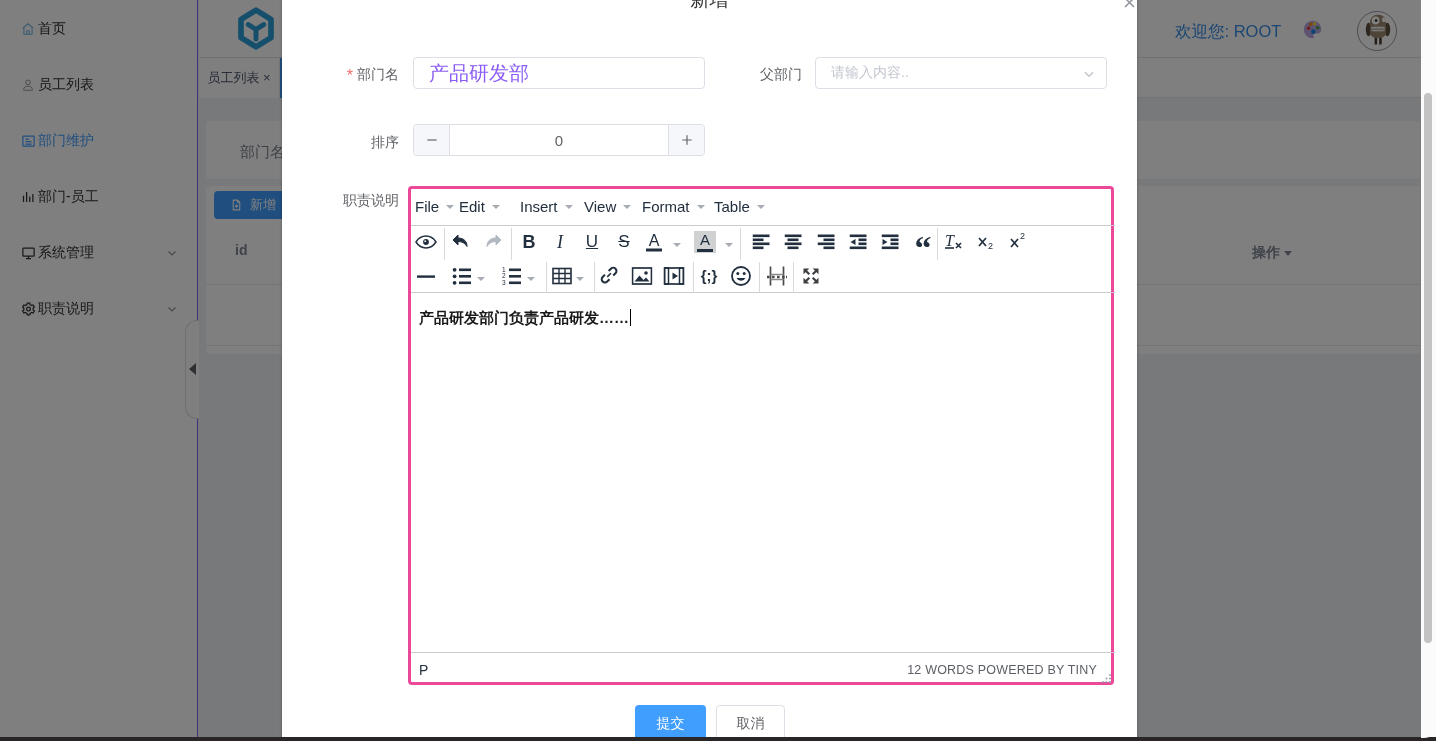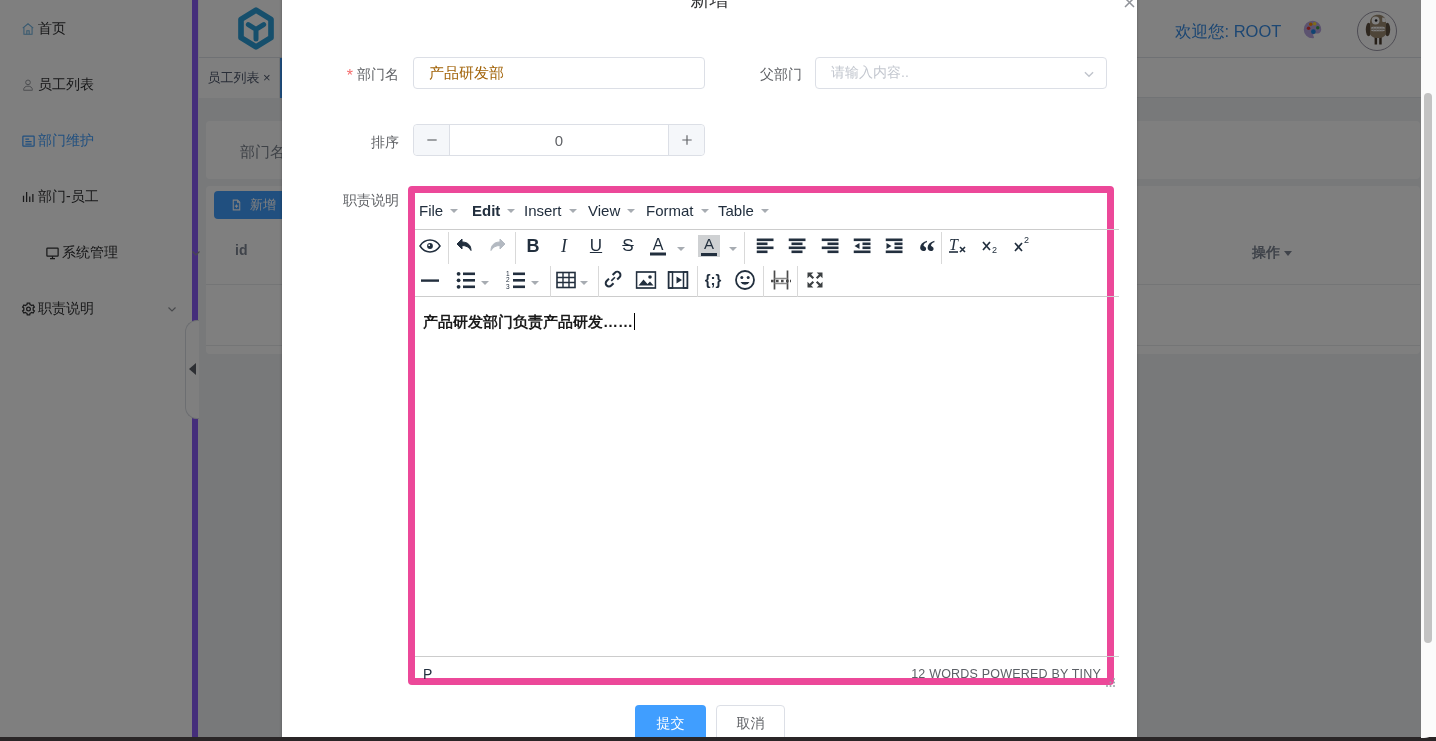--- a/index.html
+++ b/index.html
@@ -4,21 +4,21 @@
 <style>
   * { margin:0; padding:0; box-sizing:border-box; }
   html,body { width:1436px; height:741px; overflow:hidden; background:#fff;
     font-family:"Liberation Sans", sans-serif; }
   #stage { position:relative; width:1436px; height:741px; overflow:hidden; }
 
   
   #app { position:absolute; left:0; top:0; width:1436px; height:738px; background:#f0f2f5; }
 
   
-  #sidebar { position:absolute; left:0; top:0; width:198px; height:738px; background:#fff; border-right:6px solid #8b5cf6; }
+  #sidebar { position:absolute; left:0; top:0; width:198px; height:738px; background:#fff; border-right:1px solid #8b5cf6; }
   .mi { position:absolute; left:0; width:198px; height:56px; color:#303133; font-size:14px; }
   .mi .txt { position:absolute; left:38px; top:50%; transform:translateY(-50%); white-space:nowrap; }
   .mi > svg { position:absolute; left:21px; top:50%; transform:translateY(-50%); }
   .mi .chev svg { display:block; }
   .mi.active { color:#409eff; }
   .mi .chev { position:absolute; right:20px; top:50%; transform:translateY(-50%); }
 
   
   #pill { position:absolute; left:185px; top:320px; width:14px; height:99px; background:#fff;
     border:1px solid #d9dce2; border-right:none; border-radius:12px 0 0 12px; }
@@ -51,30 +51,30 @@
   #overlay { position:absolute; left:0; top:0; width:1421px; height:738px; background:rgba(0,0,0,0.5); }
 
   
   #dialog { position:absolute; left:282px; top:-28px; width:855px; height:840px; background:#fff;
     border-radius:4px; box-shadow:0 1px 3px rgba(0,0,0,.3); }
   #dlg-title { position:absolute; left:0; top:15px; width:855px; text-align:center; font-size:19px; color:#303133; }
 
   .flabel { position:absolute; color:#606266; font-size:14px; text-align:right; }
   .star { color:#f56c6c; margin-right:4px; font-size:16px; vertical-align:-2px; }
   .einput { position:absolute; background:#fff; border:1px solid #dcdfe6; border-radius:4px; }
-  .itext { position:absolute; left:15px; top:50%; transform:translateY(-50%); color:#a16207; font-size:15px; }
+  .itext { position:absolute; left:15px; top:50%; transform:translateY(-50%); color:#8b5cf6; font-size:20px; }
   .ph { color:#c3c7cf; font-size:14px; }
 
   
   .num-btn { position:absolute; top:0; width:36px; height:30px; background:#f5f7fa; color:#606266; }
   .num-btn.minus { left:0; border-right:1px solid #dcdfe6; border-radius:4px 0 0 4px; }
   .num-btn.plus { right:0; border-left:1px solid #dcdfe6; border-radius:0 4px 4px 0; }
 
   
-  #editor { position:absolute; left:126px; top:214px; width:706px; height:499px; border:7px solid #ec4899; border-radius:4px; background:#fff; }
+  #editor { position:absolute; left:126px; top:214px; width:706px; height:499px; border:3px solid #ec4899; border-radius:4px; background:#fff; }
   #menubar { position:absolute; left:0; top:0; width:704px; height:36px; }
   .menu-item { position:absolute; top:0; height:36px; line-height:36px; color:#222f3e; font-size:15px; }
   .mcaret { display:inline-block; width:0; height:0; border-left:4px solid transparent; border-right:4px solid transparent;
     border-top:4px solid #a7acb2; vertical-align:middle; margin-left:7px; margin-bottom:2px; }
   #tbar { position:absolute; left:0; top:36px; width:704px; height:68px; border-top:1px solid #ccc; border-bottom:1px solid #ccc; }
   .sep { position:absolute; width:1px; background:#d9d9d9; }
   .tbi { position:absolute; transform:translate(-50%,-50%); color:#222f3e; }
   #content { position:absolute; left:0; top:104px; width:704px; height:359px; }
   #content .body-text { position:absolute; left:8px; top:16px; font-size:15px; color:#1a1a1a;font-weight:bold; }
   #statusbar { position:absolute; left:0; top:463px; width:704px; height:35px; border-top:1px solid #ccc; }
@@ -120,21 +120,21 @@
             <path d="M7 9h6M7 13h10M7 17h10"></path>
           </svg>
         <span class="txt">部门维护</span>
       </div>
       <div class="mi" style="top:169px;">
         <svg width="15" height="15" viewBox="0 0 24 24" fill="none" stroke="#303133" stroke-width="2">
             <path d="M4 20V10M9 20V4M14 20v-9M19 20V7"></path>
           </svg>
         <span class="txt">部门-员工</span>
       </div>
-      <div class="mi" style="top:225px;margin-left:24px;">
+      <div class="mi" style="top:225px;">
         <svg width="15" height="15" viewBox="0 0 24 24" fill="none" stroke="#303133" stroke-width="2">
             <rect x="3" y="4" width="18" height="13" rx="1"></rect>
             <path d="M12 17v4M8 21h8"></path>
           </svg>
         <span class="txt">系统管理</span>
         <span class="chev">
             <svg width="12" height="12" viewBox="0 0 24 24" fill="none" stroke="#909399" stroke-width="2.4">
               <path d="M5 9l7 7 7-7"></path>
             </svg>
           </span>
@@ -240,21 +240,21 @@
             <path d="M4 12h16M12 4v16"></path>
           </svg>
         </div>
       <span style="position:absolute;left:0;width:100%;text-align:center;top:50%;transform:translateY(-50%);color:#606266;font-size:15px;">0</span>
     </div>
 
     <div class="flabel" style="left:34px;top:220px;width:83px;">职责说明</div>
     <div id="editor">
       <div id="menubar">
 <span class="menu-item" style="left:4px;">File<span class="mcaret"></span></span>
-<span class="menu-item" style="left:57px;font-weight:bold;">Edit<span class="mcaret"></span></span>
+<span class="menu-item" style="left:48px;">Edit<span class="mcaret"></span></span>
 <span class="menu-item" style="left:109px;">Insert<span class="mcaret"></span></span>
 <span class="menu-item" style="left:173px;">View<span class="mcaret"></span></span>
 <span class="menu-item" style="left:231px;">Format<span class="mcaret"></span></span>
 <span class="menu-item" style="left:303px;">Table<span class="mcaret"></span></span>
 </div>
       <div id="tbar">
 <span class="tbi" style="left:15px;top:16px;">
             <svg width="22" height="15" viewBox="0 0 22 15" style="display:block">
               <path d="M11 1.6C6.2 1.6 2.6 5 1 7.5 2.6 10 6.2 13.4 11 13.4S19.4 10 21 7.5C19.4 5 15.8 1.6 11 1.6z" fill="none" stroke="#222f3e" stroke-width="1.5"></path>
               <circle cx="11" cy="7.5" r="2.9" fill="#222f3e"></circle>

